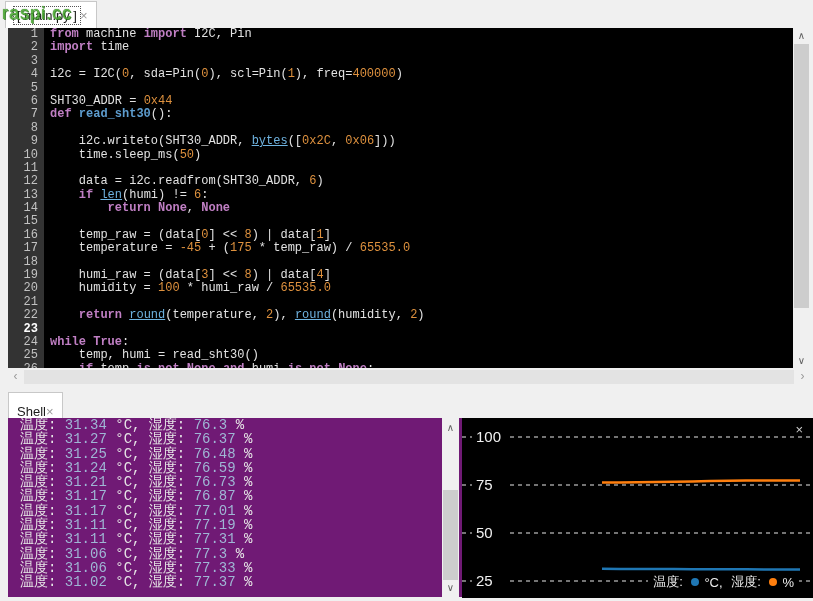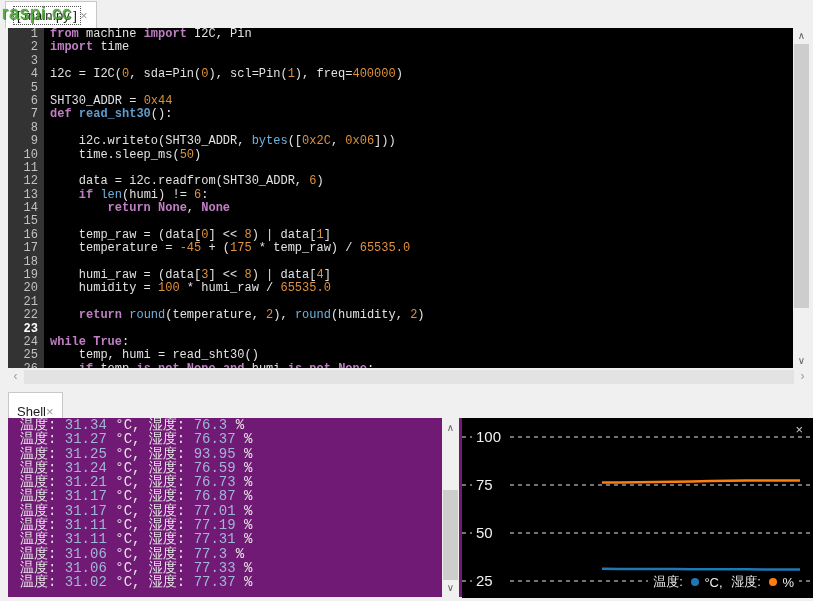--- a/index.html
+++ b/index.html
@@ -21,21 +21,21 @@
   .editor { position:absolute; left:8px; top:28px; width:785px; height:340px; background:#000;
             overflow:hidden; font-family:"Liberation Mono","DejaVu Sans Mono",monospace; font-size:12px; }
   .code-line { display:flex; height:13.4px; line-height:13.4px; white-space:pre; }
   .ln { width:36px; background:#333333; color:#c2c2c2; text-align:right; padding-right:6px; flex:none; }
   .ln.active { color:#ffffff; font-weight:bold; }
   .lc { padding-left:6px; color:#e2e2e2; }
   .seg-pl { color:#e2e2e2;margin-top:17px; }
   .seg-kw { color:#c07fc4; font-weight:bold; }
   .seg-num { color:#de913e; }
   .seg-fn { color:#5d9cce; font-weight:bold; }
-  .seg-bi { color:#6fb3e0; }
+  .seg-bi { color:#6fb3e0;text-decoration:underline; }
 
   
   .vscroll { position:absolute; width:17px; background:#f0f0f0; }
   .vscroll .arr { position:absolute; left:0; width:100%; height:15px; color:#606060; font-size:10px;
                   text-align:center; line-height:15px; }
   .vscroll .thumb { position:absolute; left:1px; width:15px; background:#cdcdcd; }
   .ed-vscroll { left:793px; top:28px; height:340px; }
   .hscroll { position:absolute; left:8px; top:369px; width:802px; height:16px; background:#f0f0f0; }
   .hscroll .arr { position:absolute; top:0; width:15px; height:16px; color:#9a9a9a; font-size:12px;
                   text-align:center; line-height:15px; }
@@ -117,21 +117,21 @@
 
   <div class="tab tab-shell">
     <span>Shell</span>
     <span class="tab-close">×</span>
   </div>
 
   <div class="shell">
     <div id="shell-lines">
         <div class="shell-line"><span class="seg-lab">温度: </span><span class="seg-val">31.34</span><span class="seg-lab"> °C, </span><span class="seg-lab">湿度: </span><span class="seg-val">76.3</span><span class="seg-lab"> %</span></div>
         <div class="shell-line"><span class="seg-lab">温度: </span><span class="seg-val">31.27</span><span class="seg-lab"> °C, </span><span class="seg-lab">湿度: </span><span class="seg-val">76.37</span><span class="seg-lab"> %</span></div>
-        <div class="shell-line"><span class="seg-lab">温度: </span><span class="seg-val">31.25</span><span class="seg-lab"> °C, </span><span class="seg-lab">湿度: </span><span class="seg-val">93.95</span><span class="seg-lab"> %</span></div>
+        <div class="shell-line"><span class="seg-lab">温度: </span><span class="seg-val">31.25</span><span class="seg-lab"> °C, </span><span class="seg-lab">湿度: </span><span class="seg-val">76.48</span><span class="seg-lab"> %</span></div>
         <div class="shell-line"><span class="seg-lab">温度: </span><span class="seg-val">31.24</span><span class="seg-lab"> °C, </span><span class="seg-lab">湿度: </span><span class="seg-val">76.59</span><span class="seg-lab"> %</span></div>
         <div class="shell-line"><span class="seg-lab">温度: </span><span class="seg-val">31.21</span><span class="seg-lab"> °C, </span><span class="seg-lab">湿度: </span><span class="seg-val">76.73</span><span class="seg-lab"> %</span></div>
         <div class="shell-line"><span class="seg-lab">温度: </span><span class="seg-val">31.17</span><span class="seg-lab"> °C, </span><span class="seg-lab">湿度: </span><span class="seg-val">76.87</span><span class="seg-lab"> %</span></div>
         <div class="shell-line"><span class="seg-lab">温度: </span><span class="seg-val">31.17</span><span class="seg-lab"> °C, </span><span class="seg-lab">湿度: </span><span class="seg-val">77.01</span><span class="seg-lab"> %</span></div>
         <div class="shell-line"><span class="seg-lab">温度: </span><span class="seg-val">31.11</span><span class="seg-lab"> °C, </span><span class="seg-lab">湿度: </span><span class="seg-val">77.19</span><span class="seg-lab"> %</span></div>
         <div class="shell-line"><span class="seg-lab">温度: </span><span class="seg-val">31.11</span><span class="seg-lab"> °C, </span><span class="seg-lab">湿度: </span><span class="seg-val">77.31</span><span class="seg-lab"> %</span></div>
         <div class="shell-line"><span class="seg-lab">温度: </span><span class="seg-val">31.06</span><span class="seg-lab"> °C, </span><span class="seg-lab">湿度: </span><span class="seg-val">77.3</span><span class="seg-lab"> %</span></div>
         <div class="shell-line"><span class="seg-lab">温度: </span><span class="seg-val">31.06</span><span class="seg-lab"> °C, </span><span class="seg-lab">湿度: </span><span class="seg-val">77.33</span><span class="seg-lab"> %</span></div>
         <div class="shell-line"><span class="seg-lab">温度: </span><span class="seg-val">31.02</span><span class="seg-lab"> °C, </span><span class="seg-lab">湿度: </span><span class="seg-val">77.37</span><span class="seg-lab"> %</span></div>
       </div>

